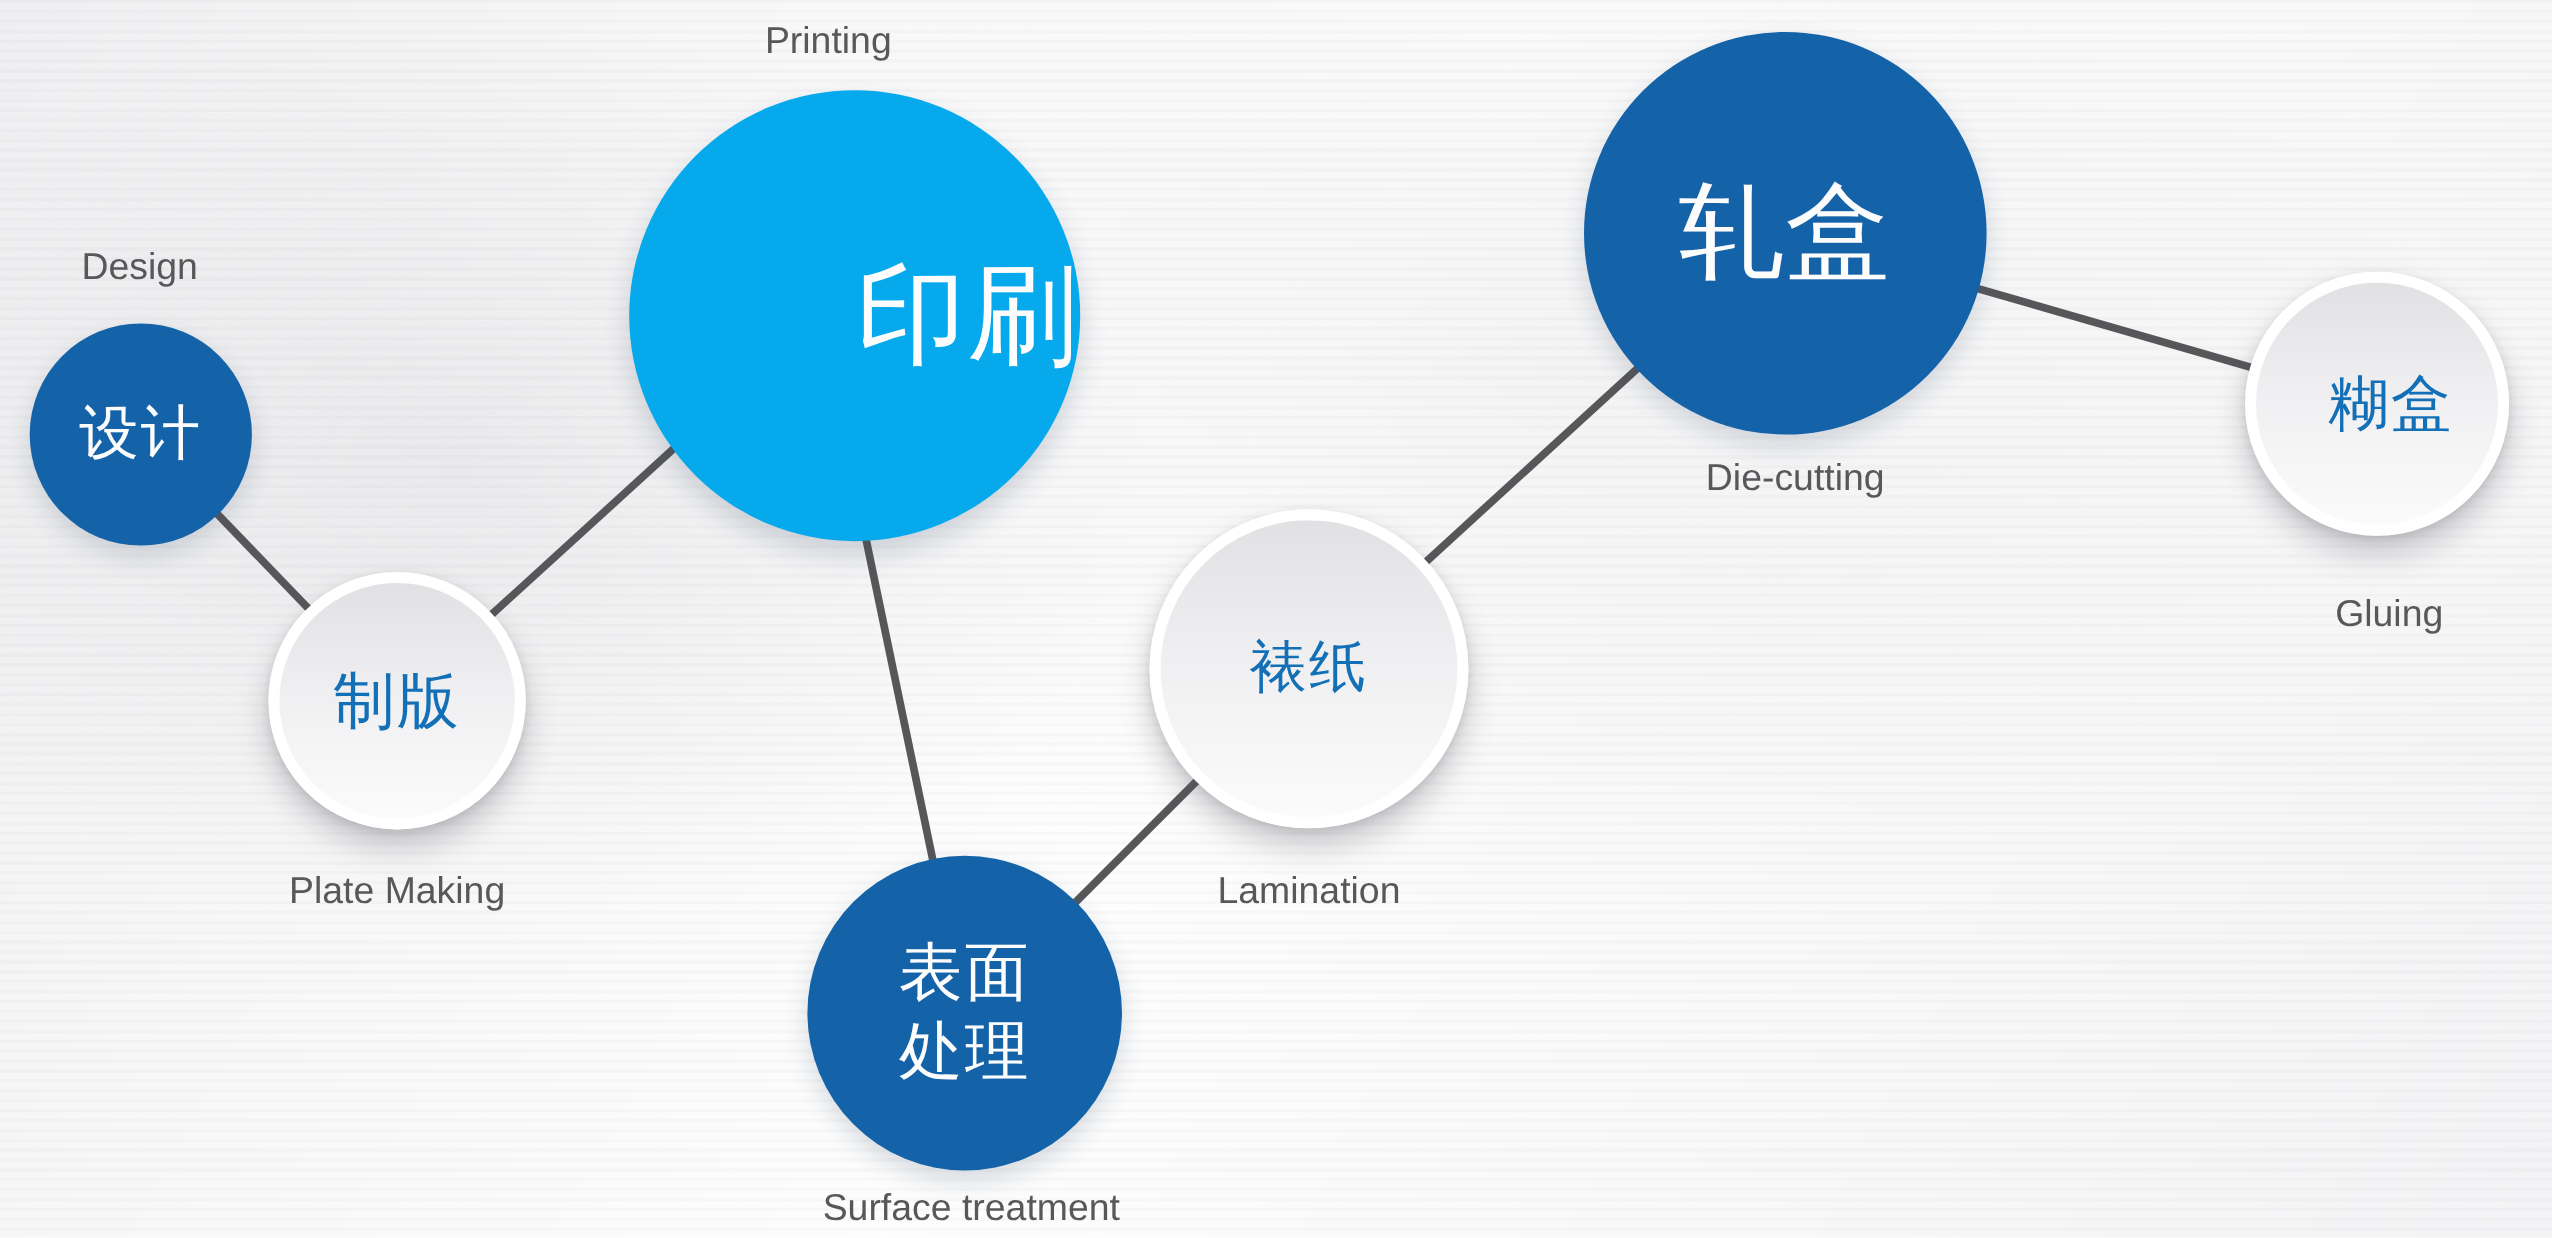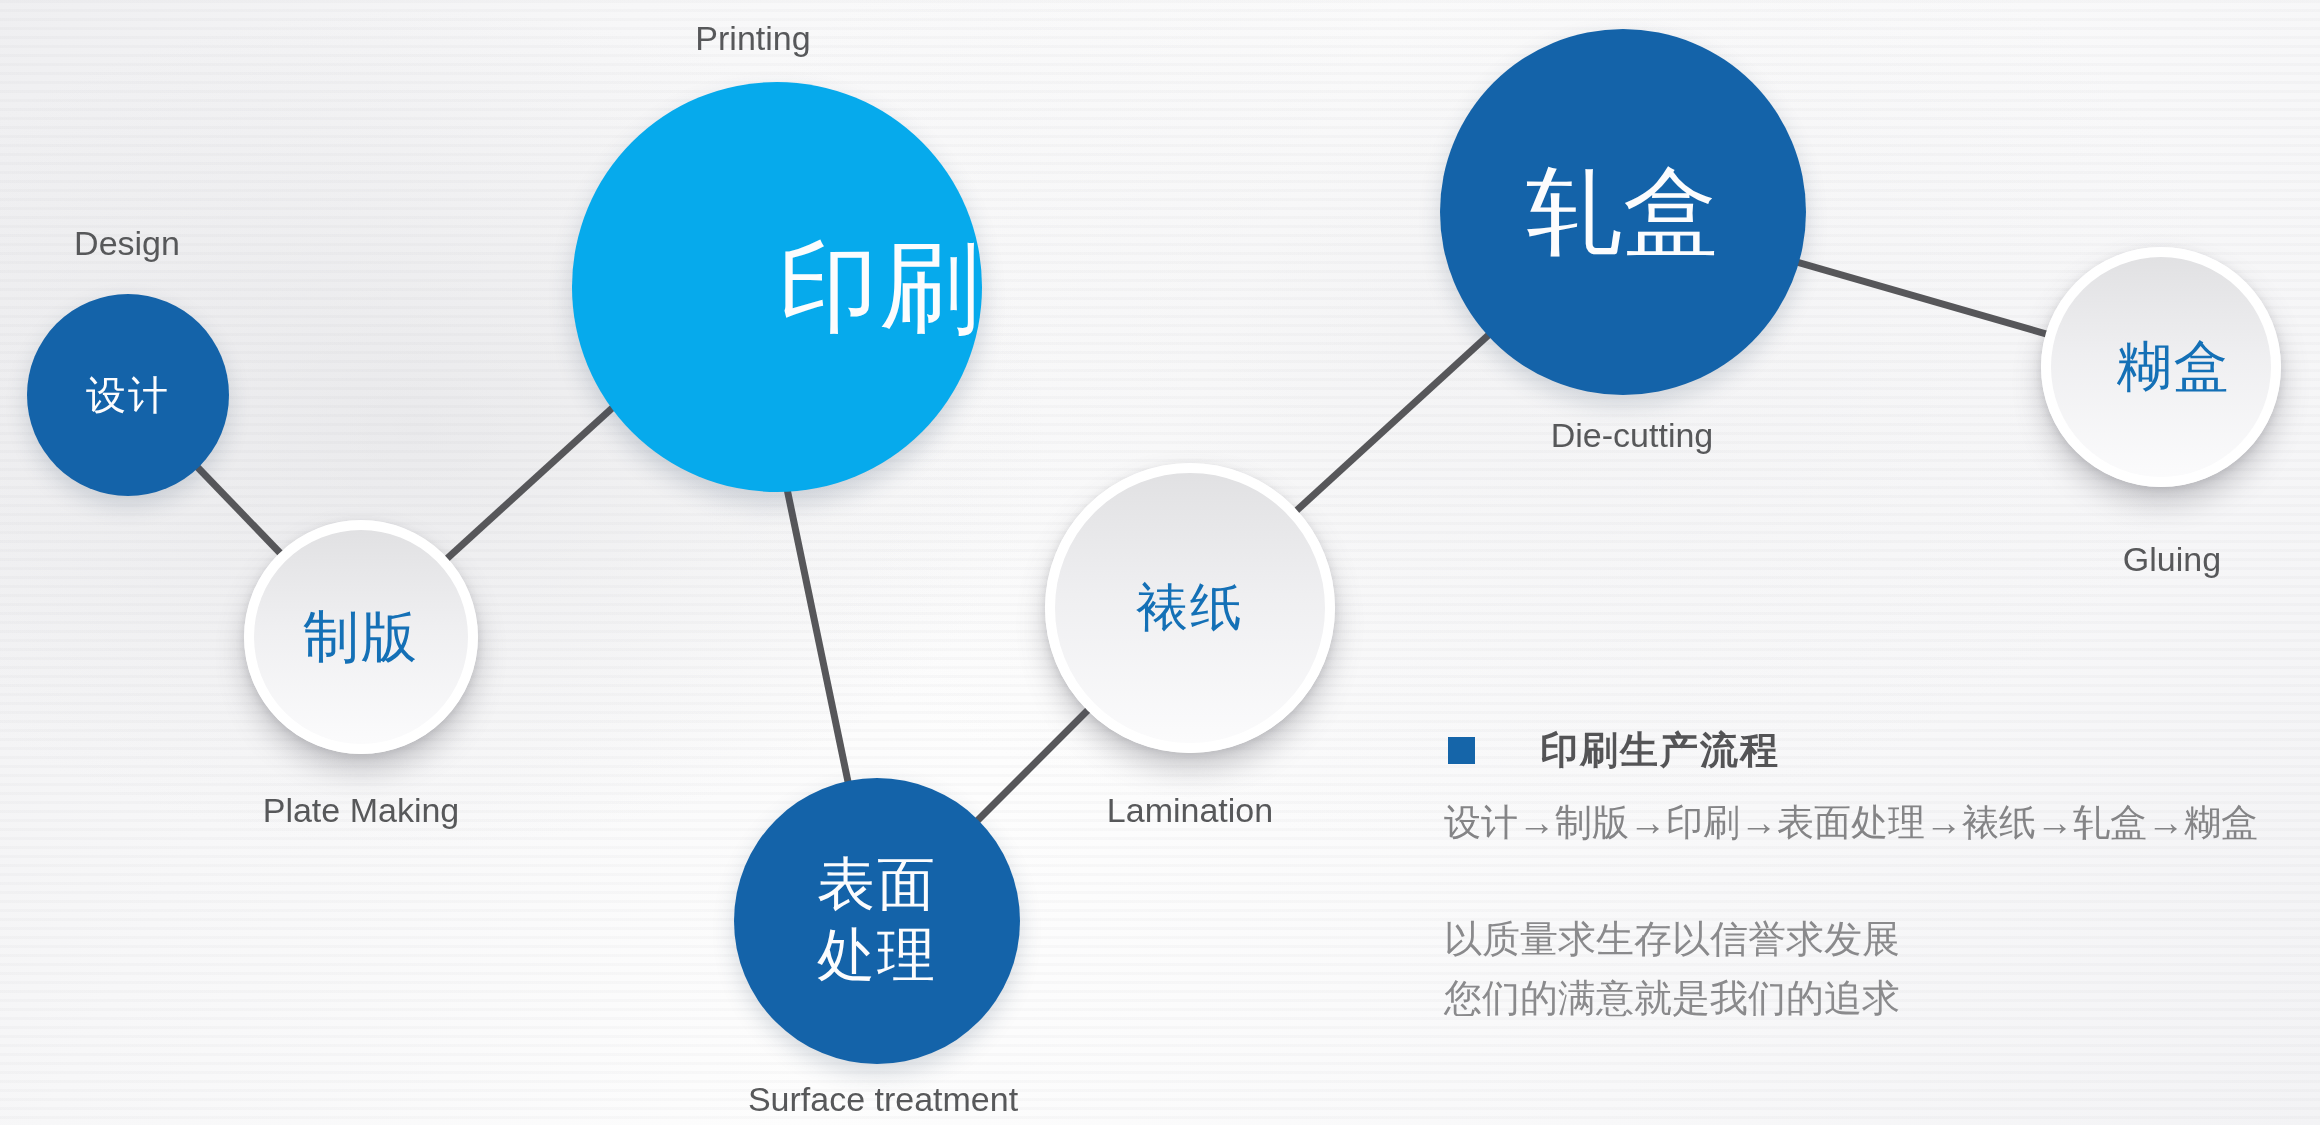--- a/index.html
+++ b/index.html
@@ -102,21 +102,21 @@
       <line x1="128" y1="395" x2="361" y2="637" stroke="#57575a" stroke-width="7"></line>
       <line x1="361" y1="637" x2="745" y2="287" stroke="#57575a" stroke-width="7"></line>
       <line x1="745" y1="287" x2="877" y2="921" stroke="#57575a" stroke-width="7"></line>
       <line x1="877" y1="921" x2="1190" y2="608" stroke="#57575a" stroke-width="7"></line>
       <line x1="1190" y1="608" x2="1623" y2="212" stroke="#57575a" stroke-width="7"></line>
       <line x1="1623" y1="212" x2="2161" y2="367" stroke="#57575a" stroke-width="7"></line>
     </svg>
 
   <div id="node-layer">
       <div class="node node-dark" style="left: 27px; top: 294px; height: 202px; width: 202px; background: rgb(20, 99, 169);">
-        <span class="node-zh" style="font-size: 40px;">设计</span>
+        <span class="node-zh" style="font-size: 54px;">设计</span>
       </div>
       <div class="node-label" style="left: 127px; top: 243px;">Design</div>
       <div class="node node-white" style="left: 244px; top: 520px; height: 234px; width: 234px; color: rgb(20, 112, 182);">
         <span class="node-zh" style="font-size: 56px;">制版</span>
       </div>
       <div class="node-label" style="left: 361px; top: 810px;">Plate Making</div>
       <div class="node node-light" style="left: 572px; top: 82px; height: 410px; width: 410px; background: rgb(6, 170, 236); justify-content: flex-end;">
         <span class="node-zh" style="font-size: 100px;">印刷</span>
       </div>
       <div class="node-label" style="left: 753px; top: 38px;">Printing</div>
@@ -132,25 +132,14 @@
       <div class="node node-dark" style="left: 1440px; top: 29px; height: 366px; width: 366px; background: rgb(20, 99, 169);">
         <span class="node-zh" style="font-size: 95px;">轧盒</span>
       </div>
       <div class="node-label" style="left: 1632px; top: 435px;">Die-cutting</div>
       <div class="node node-white" style="left: 2041px; top: 247px; height: 240px; width: 240px; color: rgb(20, 112, 182);">
         <span class="node-zh" style="font-size: 55px; margin-left: 25px;">糊盒</span>
       </div>
       <div class="node-label" style="left: 2172px; top: 538px; margin-top: 21px;">Gluing</div>
     </div>
 
-  <div class="info">
-    <div class="info-header">
-      <svg class="info-bullet" viewBox="0 0 27 27">
-        <rect id="bullet-rect" x="0" y="0" width="27" height="27" fill="#1565a9"></rect>
-      </svg>
-      <h3 class="info-title">印刷生产流程</h3>
-    </div>
-    <div class="info-flow">设计→制版→印刷→表面处理→裱纸→轧盒→糊盒</div>
-    <div class="info-slogan">以质量求生存以信誉求发展
-您们的满意就是我们的追求</div>
-  </div>
 
 </div>
 
 </body></html>

